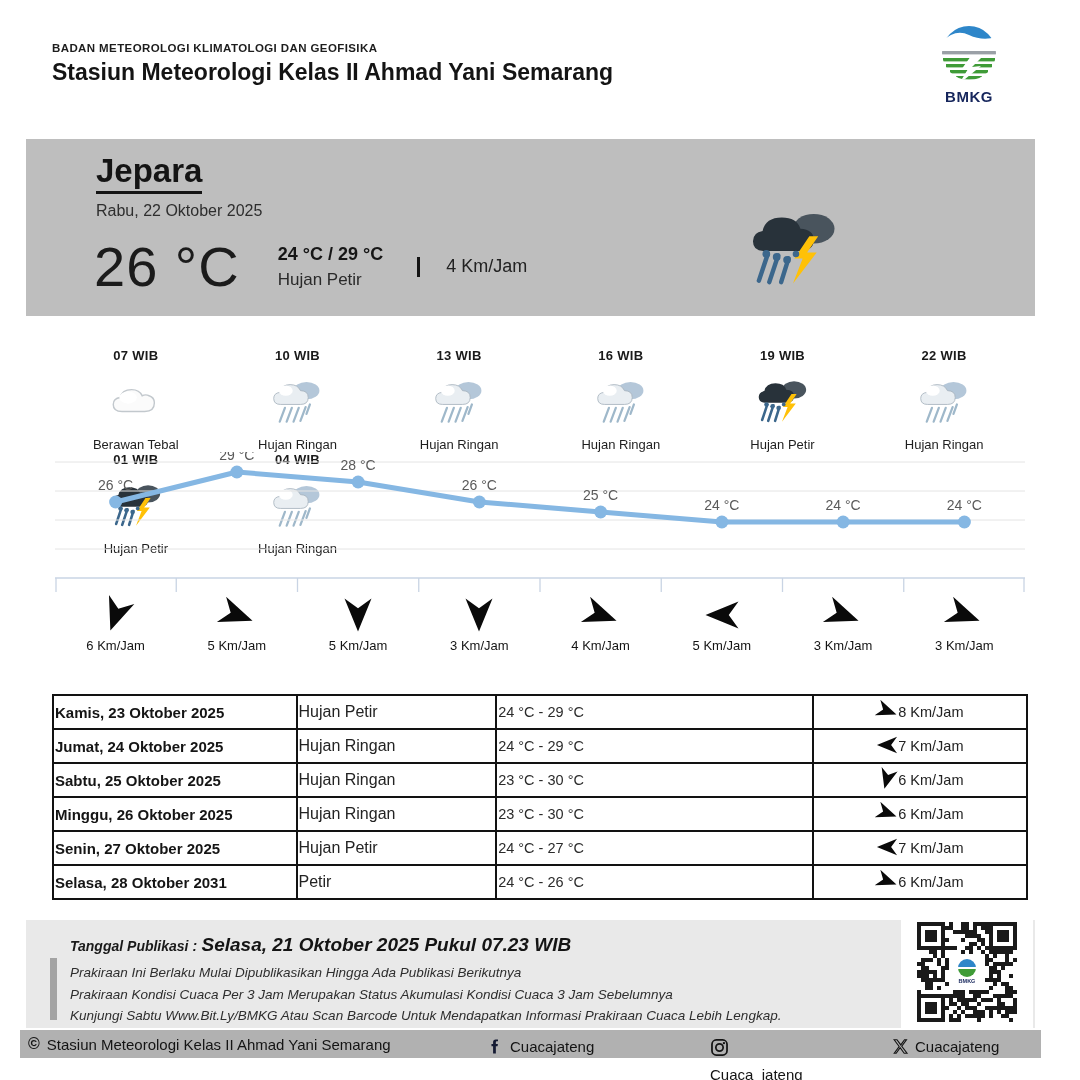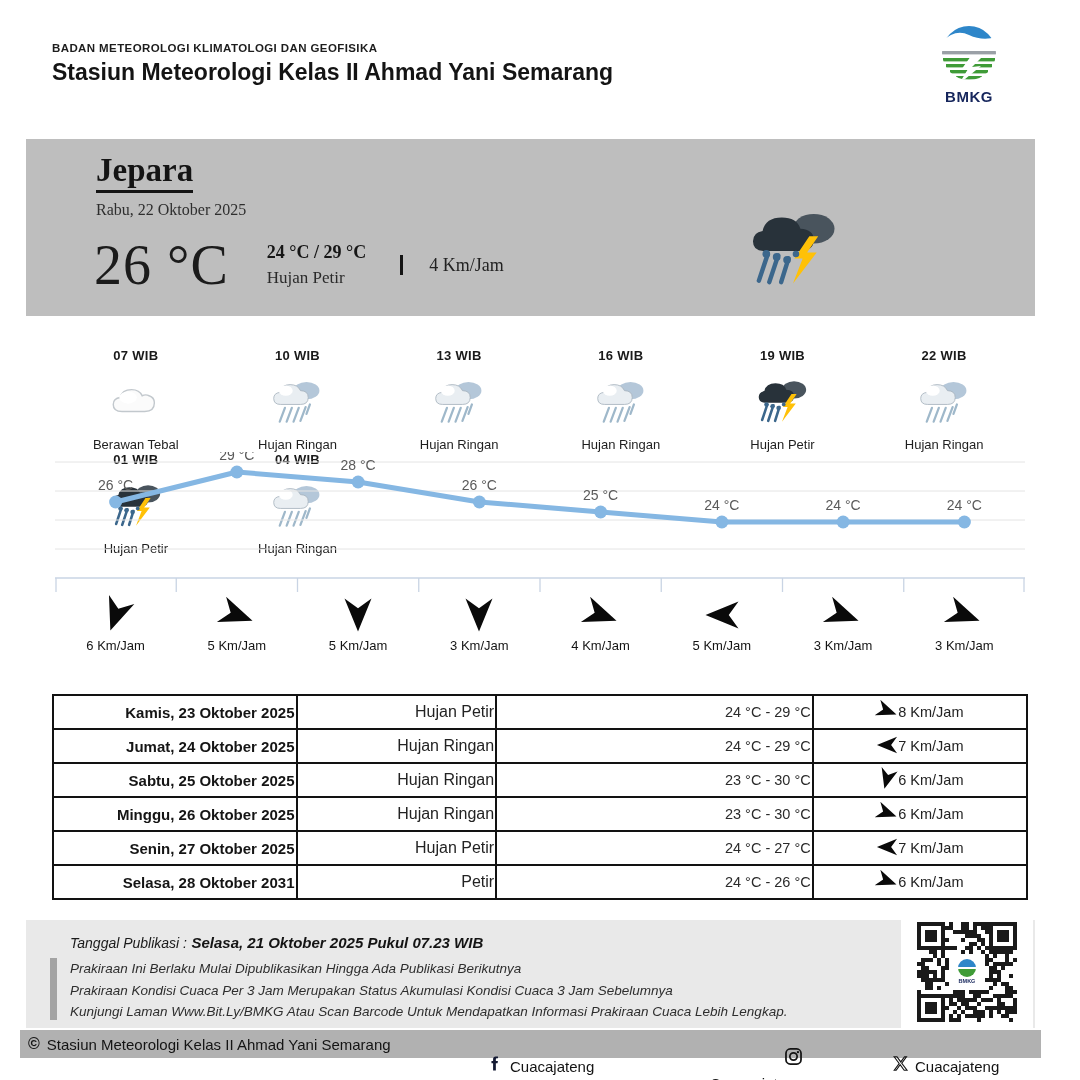--- a/index.html
+++ b/index.html
@@ -5,21 +5,21 @@
   html,body{margin:0;padding:0;background:#fff;}
   .page{position:relative;width:1061px;height:1080px;background:#fff;
         font-family:"Liberation Sans",sans-serif;color:#111;overflow:hidden;}
   
   .header{position:absolute;left:52px;top:42px;}
   .agency{font-size:11.5px;font-weight:700;letter-spacing:.4px;color:#1d1d1d;}
   .station{font-size:23px;font-weight:700;color:#141414;margin-top:5px;}
   .logo{position:absolute;right:56px;top:24px;width:72px;text-align:center;}
   .logo-label{font-size:15px;font-weight:800;color:#16265c;margin-top:-2px;letter-spacing:.5px;}
   
-  .banner{position:absolute;left:26px;right:26px;top:139px;height:177px;background:#bebebe;font-family:Liberation Serif, serif;}
+  .banner{position:absolute;left:26px;right:26px;top:139px;height:177px;background:#bebebe;}
   .city{display:inline-block;margin:13px 0 0 70px;font-size:33px;font-weight:700;color:#141414;
         border-bottom:3.5px solid #141414;padding-bottom:1px;}
   .bdate{margin:8px 0 0 70px;font-size:16px;color:#2e2e2e;}
   .currow{display:flex;align-items:center;margin:14px 0 0 68px;}
   .bigtemp{font-size:56px;font-weight:400;color:#1b1b1b;letter-spacing:1px;}
   .midblk{margin-left:38px;}
   .range{font-size:18px;font-weight:700;color:#161616;}
   .cond{font-size:17px;color:#2a2a2a;margin-top:5px;}
   .vsep{width:3px;height:20px;background:#141414;margin:0 26px 0 34px;}
   .bwind{font-size:18px;color:#222;}
@@ -32,41 +32,41 @@
   .hlabel{font-size:13px;color:#1f1f1f;margin-top:10px;}
   
   .chart{position:absolute;left:55px;top:452px;width:970px;height:150px;}
   
   .windrow{position:absolute;left:55px;top:596px;width:970px;display:grid;
            grid-template-columns:repeat(8,1fr);text-align:center;}
   .warrow{height:38px;display:flex;align-items:center;justify-content:center;}
   .wspeed{font-size:13px;font-weight:500;color:#141414;margin-top:4px;}
   
   .dtable{position:absolute;left:52px;top:694px;width:976px;border-collapse:collapse;}
-  .dtable td{border:2px solid #121212;height:30px;text-align:right;vertical-align:middle;}
+  .dtable td{border:2px solid #121212;height:30px;text-align:left;vertical-align:middle;}
   .td-day{font-size:15px;font-weight:700;color:#151515;}
   .td-cond{font-size:16px;color:#232323;}
   .td-range{font-size:14.5px;color:#2b2b2b;}
   .td-wind{font-size:14.5px;color:#232323;}
   .windcell{display:flex;align-items:center;justify-content:center;}
   
   .footer{position:absolute;left:26px;right:26px;top:920px;height:108px;background:#e9e9e9;}
   .publine{margin:14px 0 0 44px;font-style:italic;}
-  .publabel{font-size:14px;font-weight:400;color:#1a1a1a;}
-  .pubvalue{font-size:15px;font-weight:700;color:#141414;}
+  .publabel{font-size:14px;font-weight:700;color:#1a1a1a;}
+  .pubvalue{font-size:19px;font-weight:700;color:#141414;}
   .fbar{position:absolute;left:24px;top:38px;width:7px;height:62px;background:#a3a3a3;}
   .fnotes{margin:6px 0 0 44px;font-style:italic;font-size:13.5px;color:#2e2e2e;line-height:1.6;}
   .qrcard{position:absolute;right:2px;top:0;height:108px;width:132px;background:#ffffff;
           display:flex;align-items:center;justify-content:center;}
   
   .bottombar{position:absolute;left:20px;right:20px;top:1030px;height:28px;background:#b1b1b1;}
   .bb-left{position:absolute;left:8px;top:0;height:28px;display:flex;align-items:center;gap:7px;
            font-size:15px;color:#141414;}
   .bb-copy{font-size:16px;font-weight:600;}
-  .social{position:absolute;top:17px;height:28px;display:flex;align-items:flex-end;gap:6px;
+  .social{position:absolute;top:8px;height:28px;display:flex;align-items:flex-start;gap:6px;
           font-size:15px;color:#141414;}
   .s-fb{left:467px;} .s-ig{left:690px;flex-direction:column;} .s-x{left:872px;}
 </style>
 </head>
 <body>
 
 <div class="page">
 
   <div class="header">
     <div class="agency">BADAN METEOROLOGI KLIMATOLOGI DAN GEOFISIKA</div>
@@ -465,21 +465,21 @@
 
   <div class="footer">
     <div class="publine">
       <span class="publabel">Tanggal Publikasi :</span>
       <span class="pubvalue">Selasa, 21 Oktober 2025 Pukul 07.23 WIB</span>
     </div>
     <div class="fbar"></div>
     <div class="fnotes" id="fnotes">
         <div>Prakiraan Ini Berlaku Mulai Dipublikasikan Hingga Ada Publikasi Berikutnya</div>
         <div>Prakiraan Kondisi Cuaca Per 3 Jam Merupakan Status Akumulasi Kondisi Cuaca 3 Jam Sebelumnya</div>
-        <div>Kunjungi Laman Www.Bit.Ly/BMKG Atau Scan Barcode Untuk Mendapatkan Informasi Prakiraan Cuaca Lebih Lengkap.</div>
+        <div>Kunjungi Sabtu Www.Bit.Ly/BMKG Atau Scan Barcode Untuk Mendapatkan Informasi Prakiraan Cuaca Lebih Lengkap.</div>
       </div>
     <div class="qrcard">
       <span id="qr"><svg width="100" height="100" viewBox="0 0 100 100">
             <rect width="100%" height="100%" fill="#fff"></rect>
             <rect x="32" y="0" width="4" height="4" fill="#1a1a1a"></rect>
             <rect x="44" y="0" width="4" height="4" fill="#1a1a1a"></rect>
             <rect x="48" y="0" width="4" height="4" fill="#1a1a1a"></rect>
             <rect x="56" y="0" width="4" height="4" fill="#1a1a1a"></rect>
             <rect x="60" y="0" width="4" height="4" fill="#1a1a1a"></rect>
             <rect x="64" y="0" width="4" height="4" fill="#1a1a1a"></rect>

